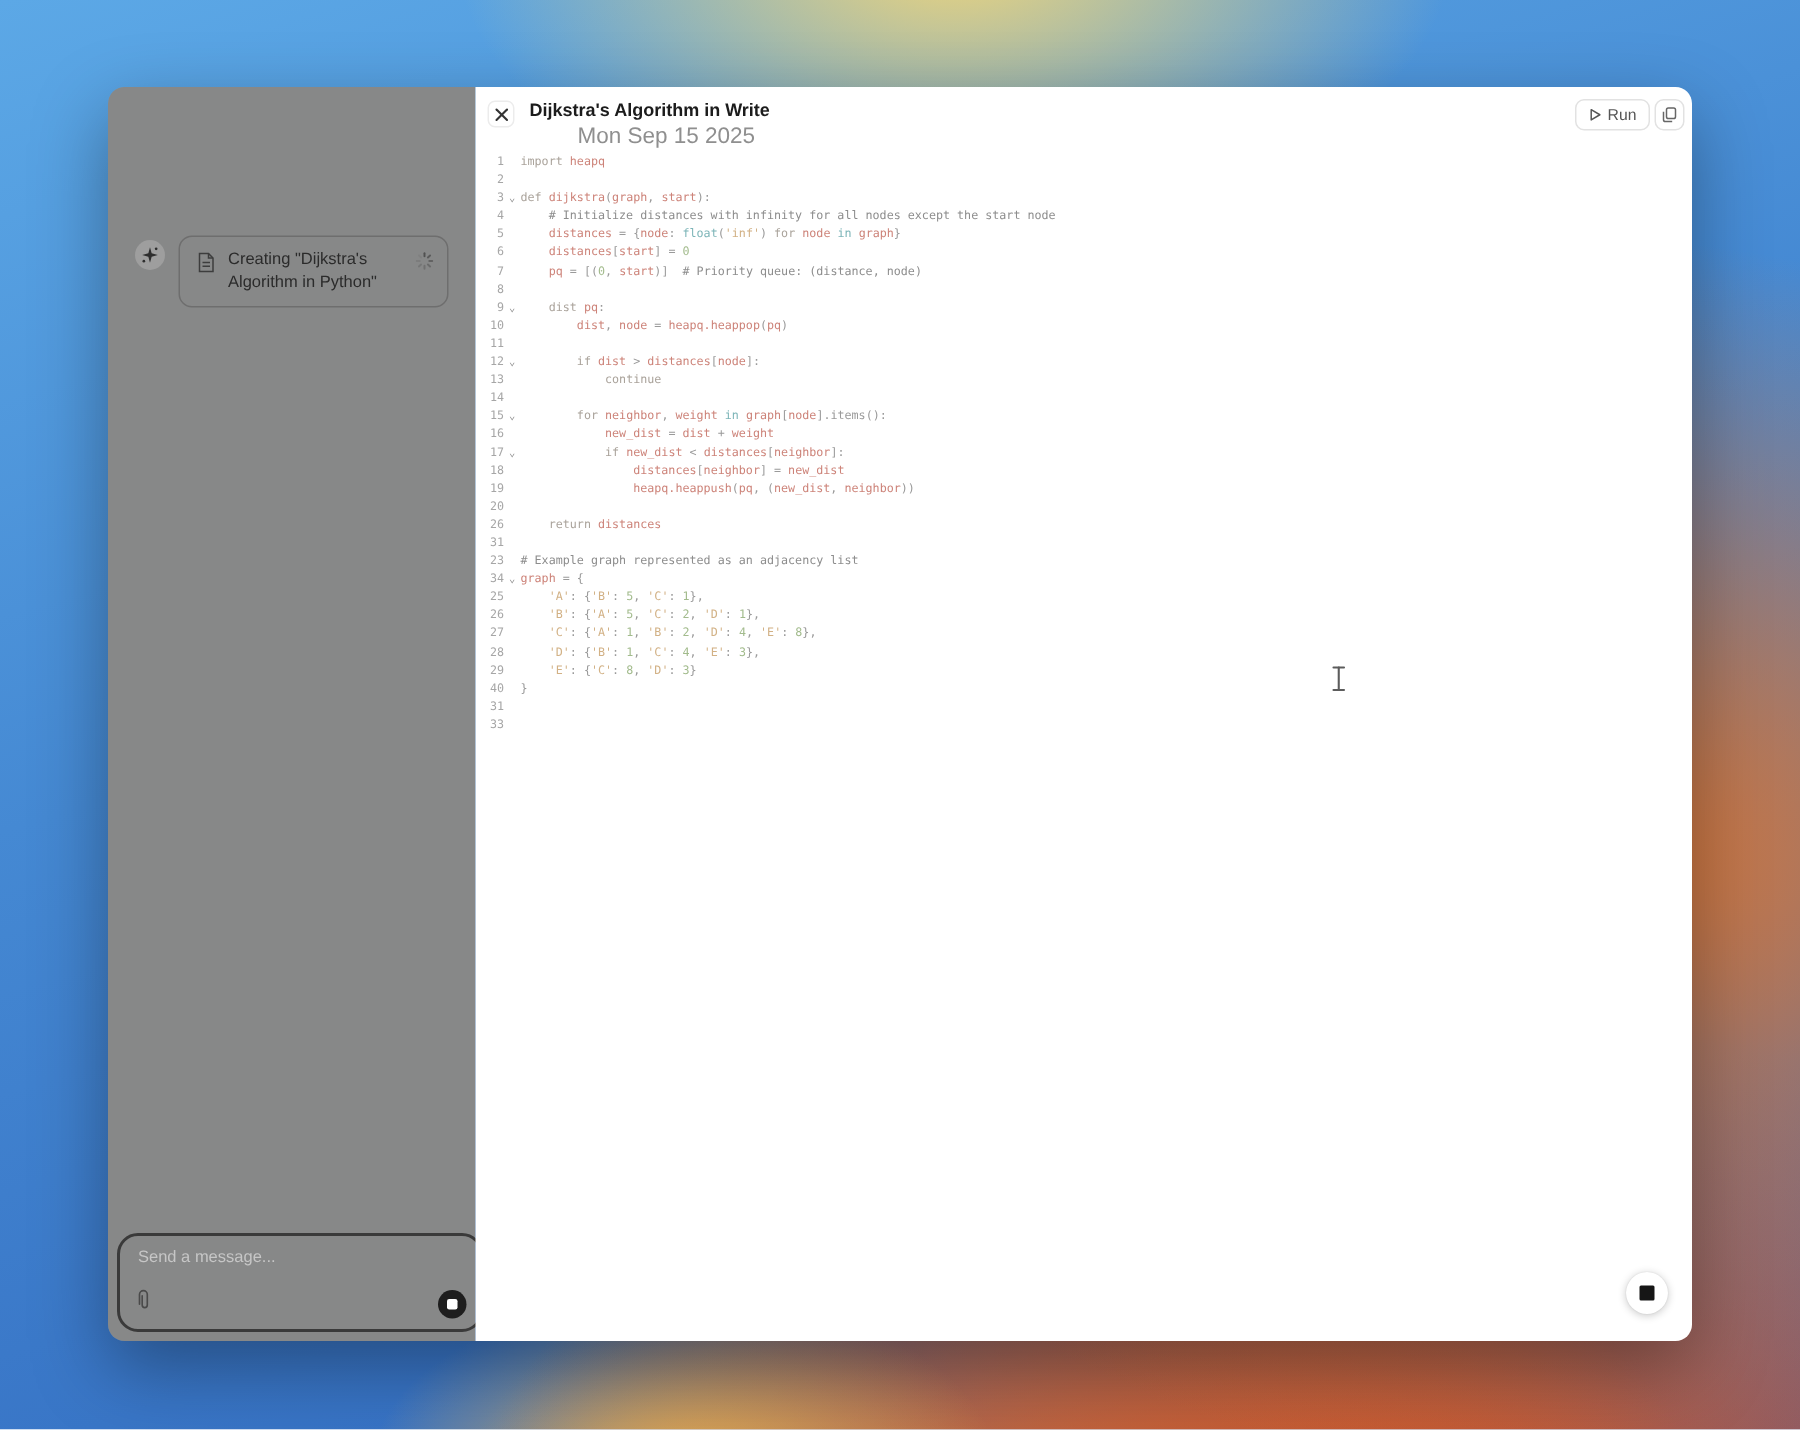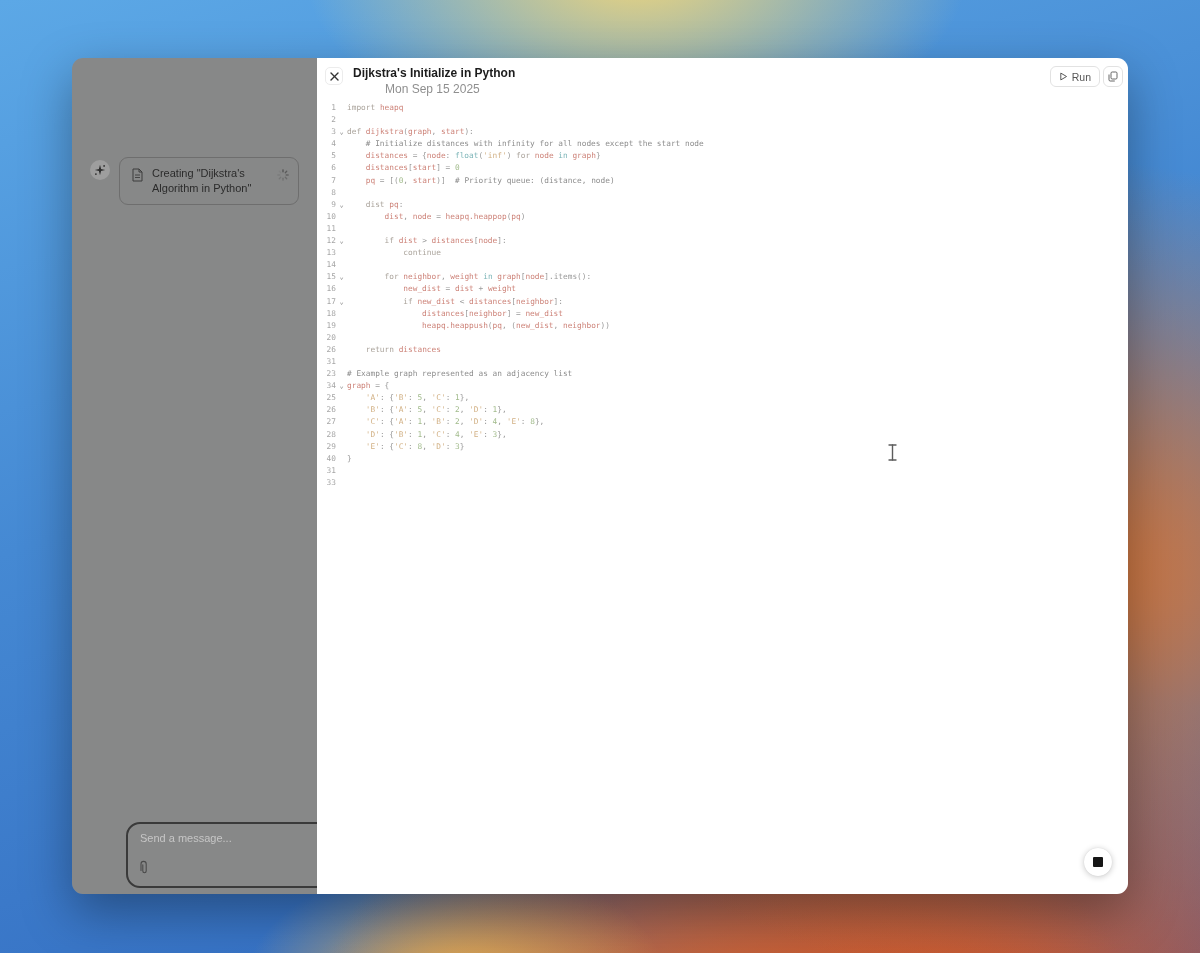--- a/index.html
+++ b/index.html
@@ -39,39 +39,39 @@
   .tool-card {
     position:absolute; left:29px; top:0; width:180px; min-height:45px;
     border:1px solid #6e6e6e; border-radius:9px; padding:8px 10px 8px 32px;
   }
   .tool-card .doc { position:absolute; left:12px; top:10px; }
   .tool-card .label { font-size:11px; line-height:15px; color:#2b2b2b; width:116px; }
   .tool-card .spin { position:absolute; right:9px; top:9px; }
 
   .composer {
     position:absolute; left:6px; top:764px; width:244px; height:66px;
-    border:2px solid #3a3a3a; border-radius:14px;margin-left:48px;
+    border:2px solid #3a3a3a; border-radius:14px;
   }
   .composer .ph { position:absolute; left:12px; top:8px; font-size:11px; color:#c6c6c6; }
   .composer .clip { position:absolute; left:10px; bottom:7px; }
   .composer .sendstop {
     position:absolute; right:9px; bottom:7px; width:19px; height:19px; border-radius:50%;
     background:#1e1e1e; display:flex; align-items:center; justify-content:center; border:none; cursor:pointer;
   }
   .composer .sendstop .sq { width:7px; height:7px; background:#fff; border-radius:1.5px; }
 
   
   .main { position:relative; flex:1; background:#ffffff; }
   .close-btn {
     position:absolute; left:8px; top:9px; width:18px; height:18px;
     border:1px solid #ececec; border-radius:5px; background:#fff;
     display:flex; align-items:center; justify-content:center; cursor:pointer;
   }
   .doc-title { position:absolute; left:36px; top:8px; font-size:12px; font-weight:bold; color:#1c1c1c; }
-  .doc-date  { position:absolute; left:36px; top:24px; font-size:12px; color:#8f8f8f;padding-left:32px; }
+  .doc-date  { position:absolute; left:36px; top:24px; font-size:15px; color:#8f8f8f;padding-left:32px; }
   .run-btn {
     position:absolute; right:28px; top:8px; height:21px; padding:0 8px;
     border:1px solid #e2e2e2; border-radius:6px; background:#fff;
     display:flex; align-items:center; gap:4px; font-size:10.5px; color:#565656; cursor:pointer;
   }
   .copy-btn {
     position:absolute; right:5px; top:8px; width:20px; height:21px;
     border:1px solid #e2e2e2; border-radius:6px; background:#fff;
     display:flex; align-items:center; justify-content:center; cursor:pointer;
   }
@@ -150,21 +150,21 @@
 
     <div class="main">
 
       <button class="close-btn">
         <svg width="9" height="9" viewBox="0 0 9 9">
           <line x1="1" y1="1" x2="8" y2="8" stroke="#333" stroke-width="1.4" stroke-linecap="round"></line>
           <line x1="8" y1="1" x2="1" y2="8" stroke="#333" stroke-width="1.4" stroke-linecap="round"></line>
         </svg>
       </button>
 
-      <div class="doc-title">Dijkstra's Initialize in Python</div>
+      <div class="doc-title">Dijkstra's Algorithm in Write</div>
       <div class="doc-date">Mon Sep 15 2025</div>
 
       <button class="run-btn">
         <svg width="9" height="9" viewBox="0 0 10 10">
           <path d="M2 1.2 L8.4 5 L2 8.8 Z" fill="none" stroke="#565656" stroke-width="1.1" stroke-linejoin="round"></path>
         </svg>
         <span>Run</span>
       </button>
 
       <button class="copy-btn">

